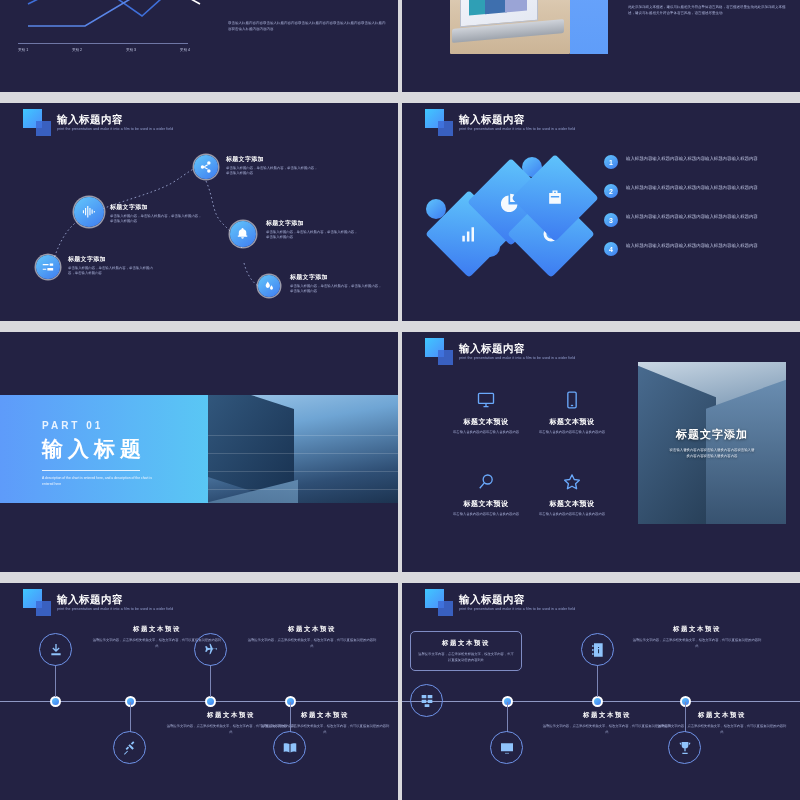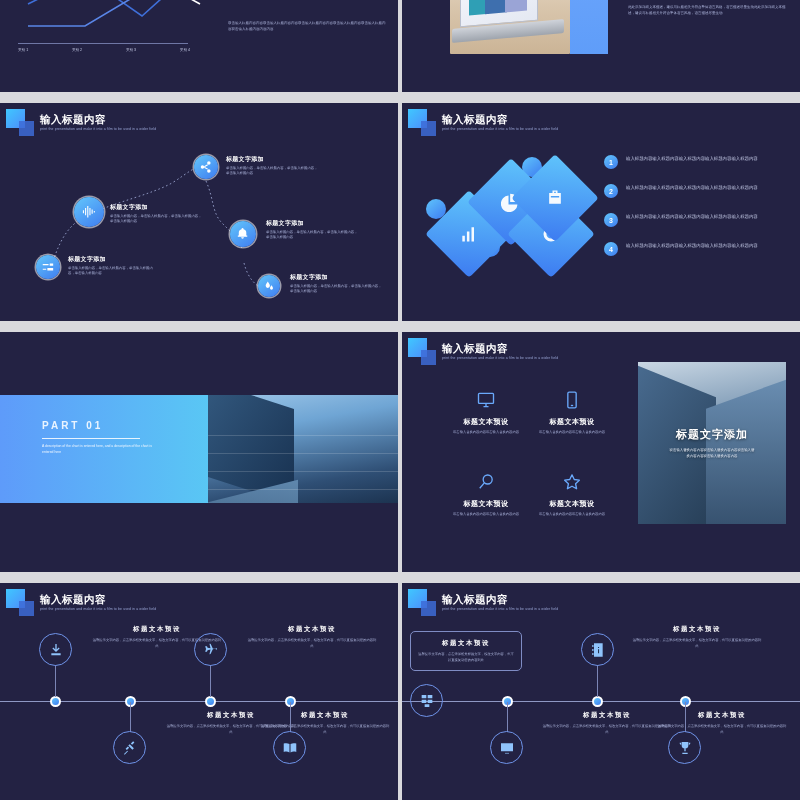--- a/index.html
+++ b/index.html
@@ -15,21 +15,21 @@
   .slide{
     width:398px; position:relative; overflow:hidden;
     background:#232243; color:#fff; flex:0 0 398px;
   }
   .r1 .slide{ height:92px; }
   .r2 .slide{ height:218px; }
   .r3 .slide{ height:240px; }
   .r4 .slide{ height:232px; }
 
   
-  .hdr{ position:absolute; left:12px; top:10px; }
+  .hdr{ position:absolute; left:29px; top:10px; }
   .hdr .sq1{ position:absolute; left:-6px; top:-4px; width:19px; height:19px;
              background:linear-gradient(135deg,#3fc8ff,#4d8dfb); }
   .hdr .sq2{ position:absolute; left:7px; top:8px; width:15px; height:15px;
              background:#3d6bd6; opacity:.85; }
   .hdr .txt{ position:relative; margin-left:28px; }
   .hdr h3{ font-size:10.5px; font-weight:bold; letter-spacing:.5px; line-height:12px; color:#fff;}
   .hdr p{ font-size:3.4px; color:#9aa6d6; margin-top:2px; letter-spacing:.15px; white-space:nowrap;}
 
   
   .chart-wrap{ position:absolute; left:10px; top:-58px; width:200px; height:110px; }
@@ -325,20 +325,21 @@
       <div class="cover-photo">
         <div class="bld1"></div>
           <div class="bld2"></div>
         <div class="ln" style="top:40px;"></div>
           <div class="ln" style="top:58px;"></div>
         <div class="ln" style="top:76px;"></div>
           <div class="ln" style="top:94px;"></div>
       </div>
       <div class="cover-txt">
         <div class="part">PART 01</div>
+        <div class="big">输入标题</div>
         <div class="rule"></div>
         <div class="desc">A description of the chart is entered here, and a description of the chart is entered here</div>
       </div>
     </div>
 
     <div class="slide">
       <div class="hdr">
         <div class="sq1"></div>
         <div class="sq2"></div>
         <div class="txt">

